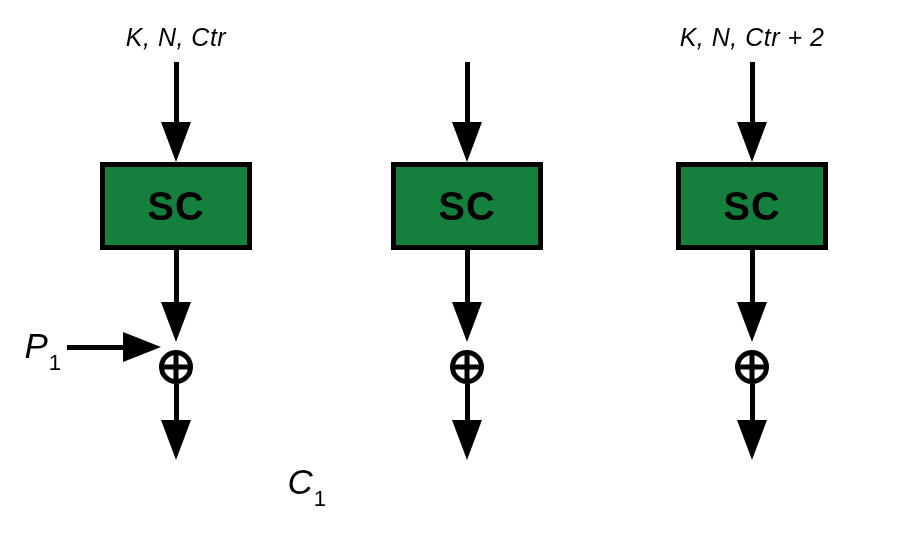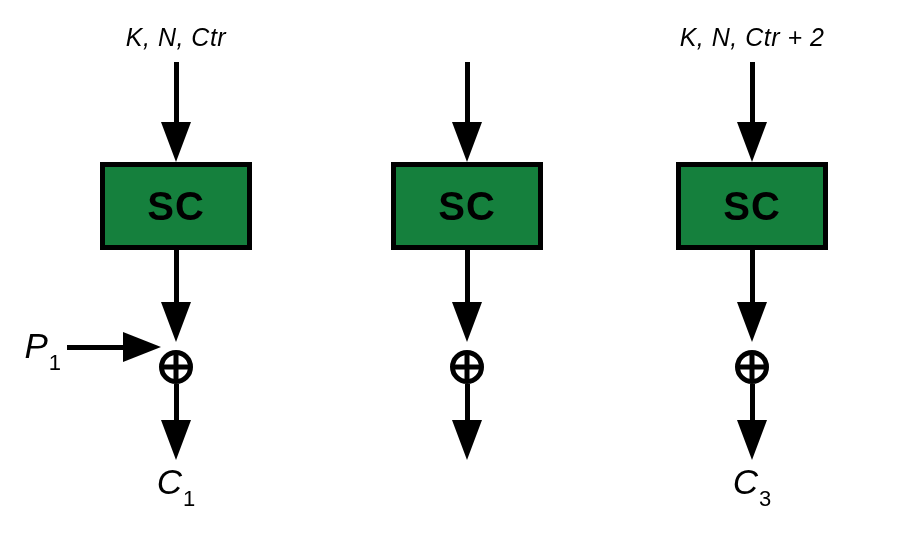--- a/index.html
+++ b/index.html
@@ -70,21 +70,21 @@
   .hshaft { width: 56px; height: 5px; background: #000; }
   .head-right {
     width: 0; height: 0;
     border-top: 15px solid transparent;
     border-bottom: 15px solid transparent;
     border-left: 38px solid #000;
   }
 
   .c-label {
     position: absolute; top: 462px; left: 0; width: 100%;
-    text-align: center; white-space: nowrap;
+    text-align: right; white-space: nowrap;
   }
   .c-label .base { font-style: italic; font-size: 35px; }
   .c-label .sub { font-style: normal; font-size: 22px; position: relative; top: 12px; margin-left: 1px; }
 </style>
 </head>
 <body>
 
 <div class="stage">
 
   <div class="col" style="left:26px">
@@ -154,16 +154,15 @@
       <div class="head-down"></div>
     </div>
     <div class="xor">
       <div class="cross-v"></div>
       <div class="cross-h"></div>
     </div>
     <div class="varrow" style="top:384px">
       <div class="shaft" style="height:36px"></div>
       <div class="head-down"></div>
     </div>
-    <div class="c-label"><span class="base">C</span><span class="sub">3</span></div>
   </div>
 
 </div>
 
 </body></html>

